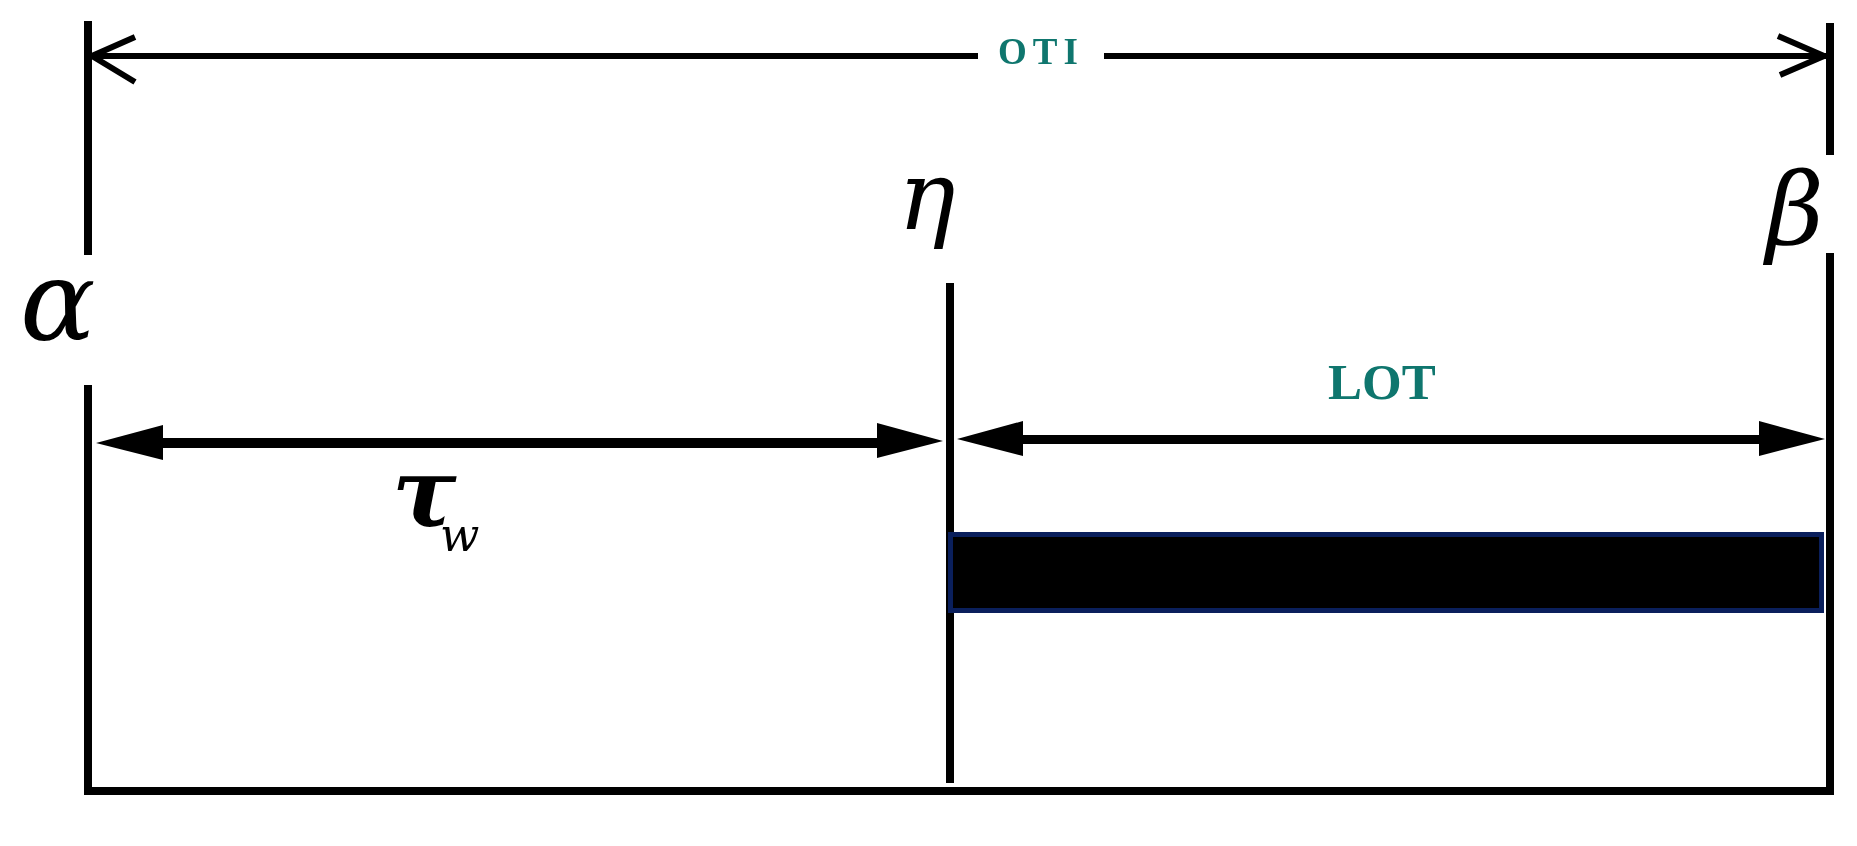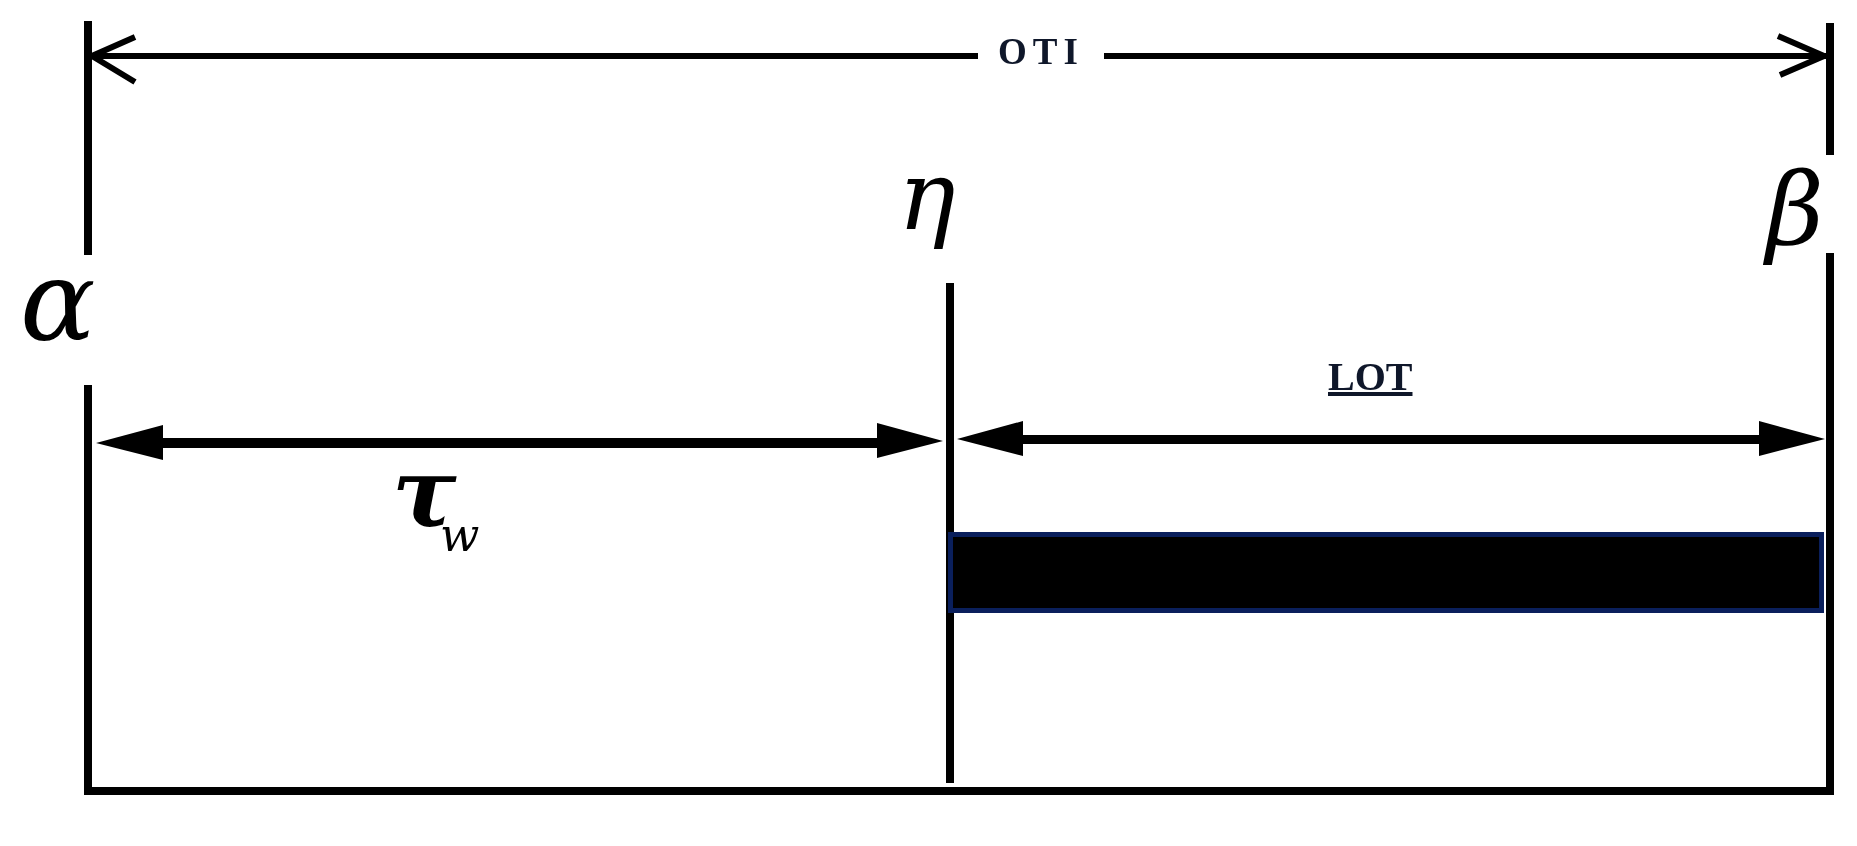--- a/index.html
+++ b/index.html
@@ -1,19 +1,19 @@
 <!DOCTYPE html>
 <html><head>
   <meta charset="utf-8">
   <style>
     html, body { margin: 0; padding: 0; background: #ffffff; }
     body { width: 1857px; height: 846px; position: relative; overflow: hidden; }
     #diagram { position: absolute; left: 0; top: 0; width: 1857px; height: 846px; }
     .line { position: absolute; background: #000; }
-    .lbl-bold { position: absolute; font-family: "Liberation Serif", "DejaVu Serif", serif; font-weight: bold; color: #0f172a; white-space: nowrap; line-height: 1; text-align: center; }
+    .lbl-bold { position: absolute; font-family: "Liberation Serif", "DejaVu Serif", serif; font-weight: bold; color: #0f766e; white-space: nowrap; line-height: 1; text-align: center; }
     .greek { position: absolute; font-family: "DejaVu Serif", "Liberation Serif", serif; font-style: italic; color: #000; line-height: 1; white-space: nowrap; }
     .bar { position: absolute; background: #000; border: 5px solid #0a1f5c; box-sizing: border-box; }
     svg { position: absolute; left: 0; top: 0; }
   </style>
 </head>
 <body>
 
 <div id="diagram">
 
   <div class="line" style="left:84px; top:21px; width:8px; height:234px;"></div>
@@ -44,21 +44,21 @@
     <g>
       <rect x="1020" y="435" width="742" height="9" fill="#000"></rect>
       <polygon points="957,439 1023,421 1023,456" fill="#000"></polygon>
       <polygon points="1825,439 1759,421 1759,456" fill="#000"></polygon>
     </g>
   </svg>
 
   <div class="lbl-bold" style="left:998px; top:33px; font-size:37px; letter-spacing:6px;">OTI</div>
 
 
-  <div class="lbl-bold" style="left:1328px; top:357px; font-size:40px;text-decoration:underline;">LOT</div>
+  <div class="lbl-bold" style="left:1328px; top:357px; font-size:51px;">LOT</div>
 
   <div class="greek" style="left:20px; top:245px; font-size:112px;">α</div>
 
   <div class="greek" style="left:898px; top:148px; font-size:96px;">η</div>
 
   <div class="greek" style="left:1766px; top:160px; font-size:100px;">β</div>
 
   <div class="greek" style="left:392px; top:445px; font-size:96px; font-weight:bold;">τ</div>
 
   <div class="greek" style="left:440px; top:512px; font-size:46px;">w</div>

